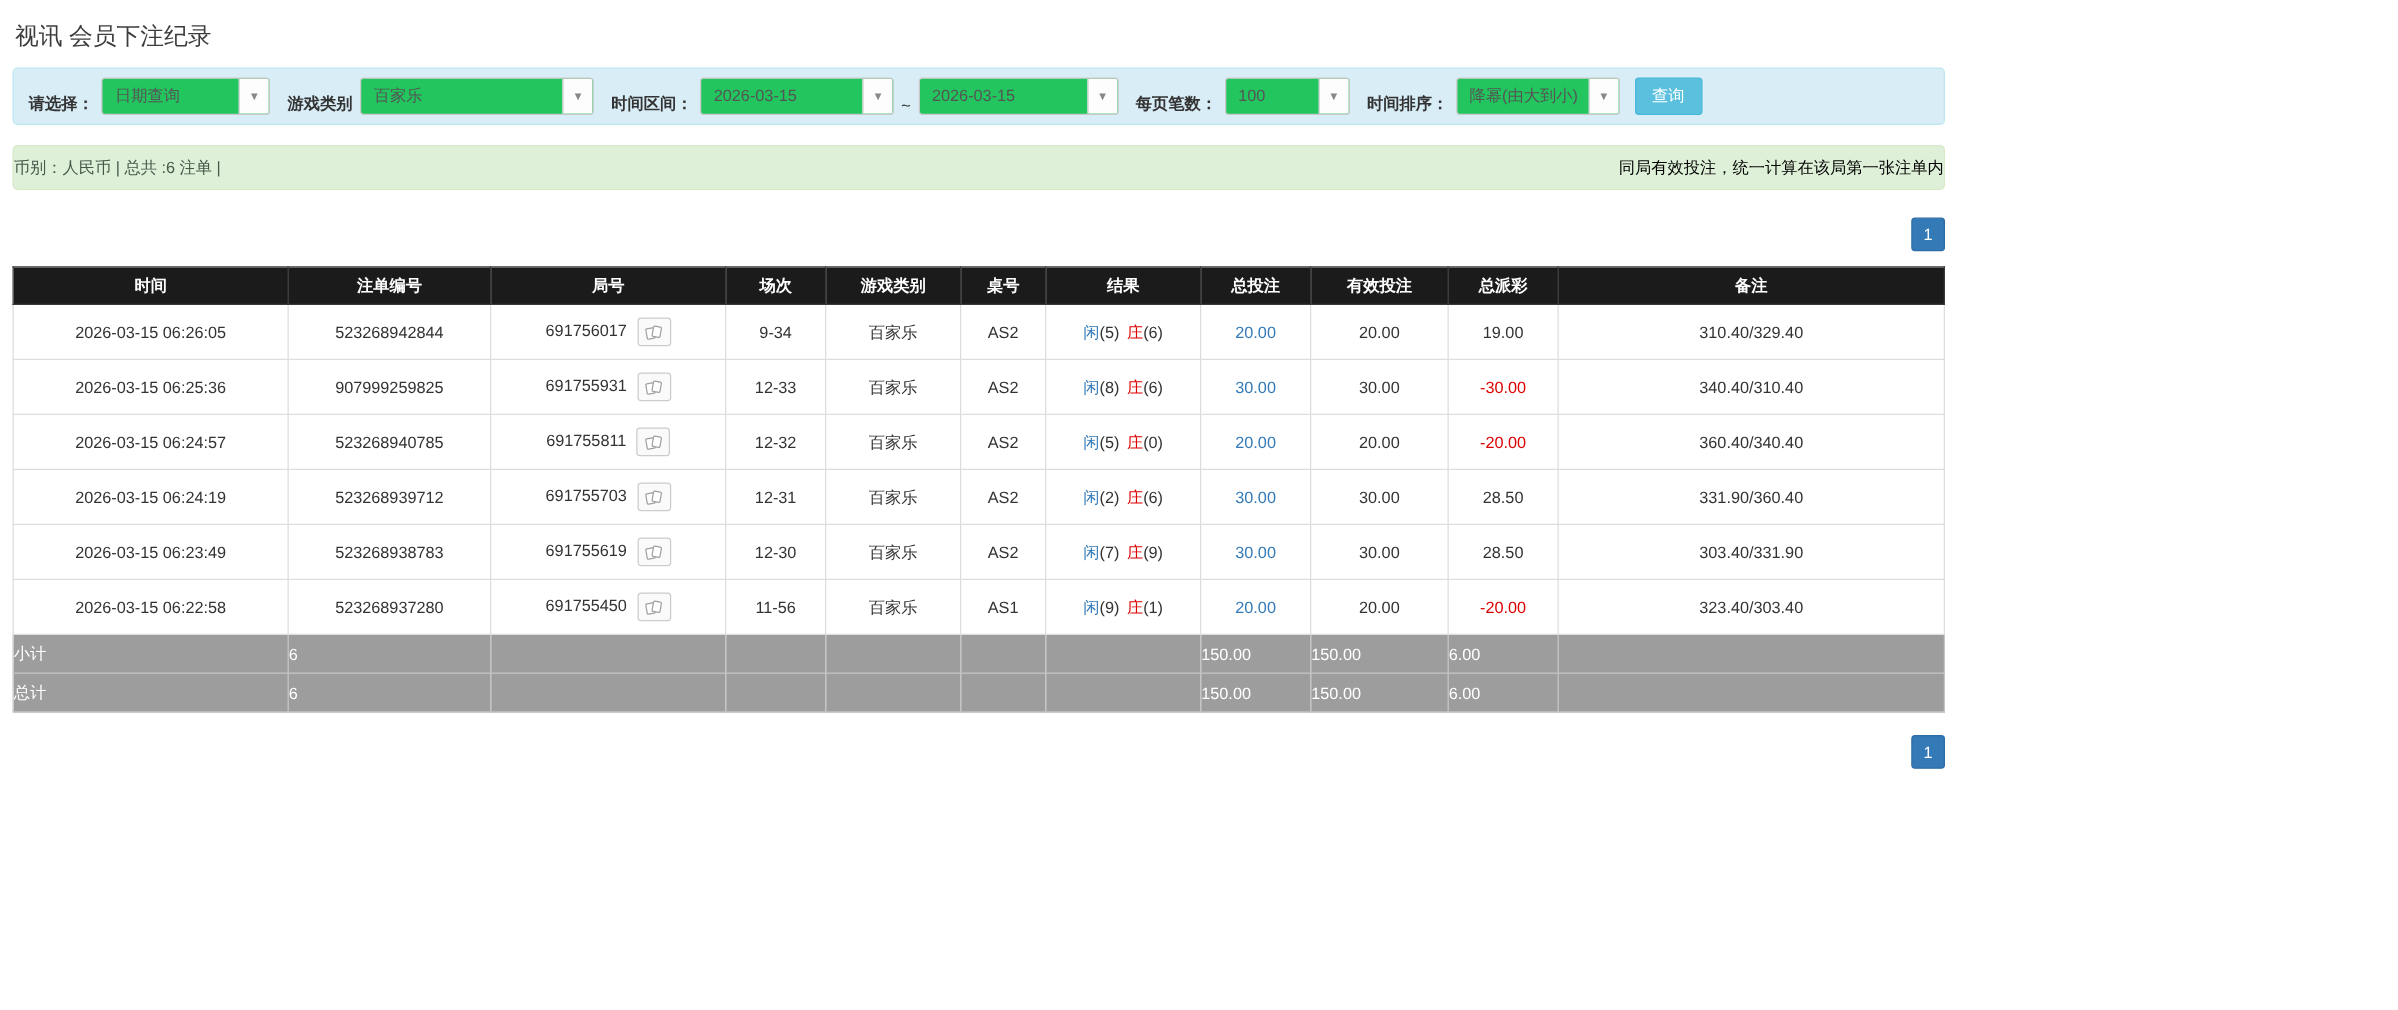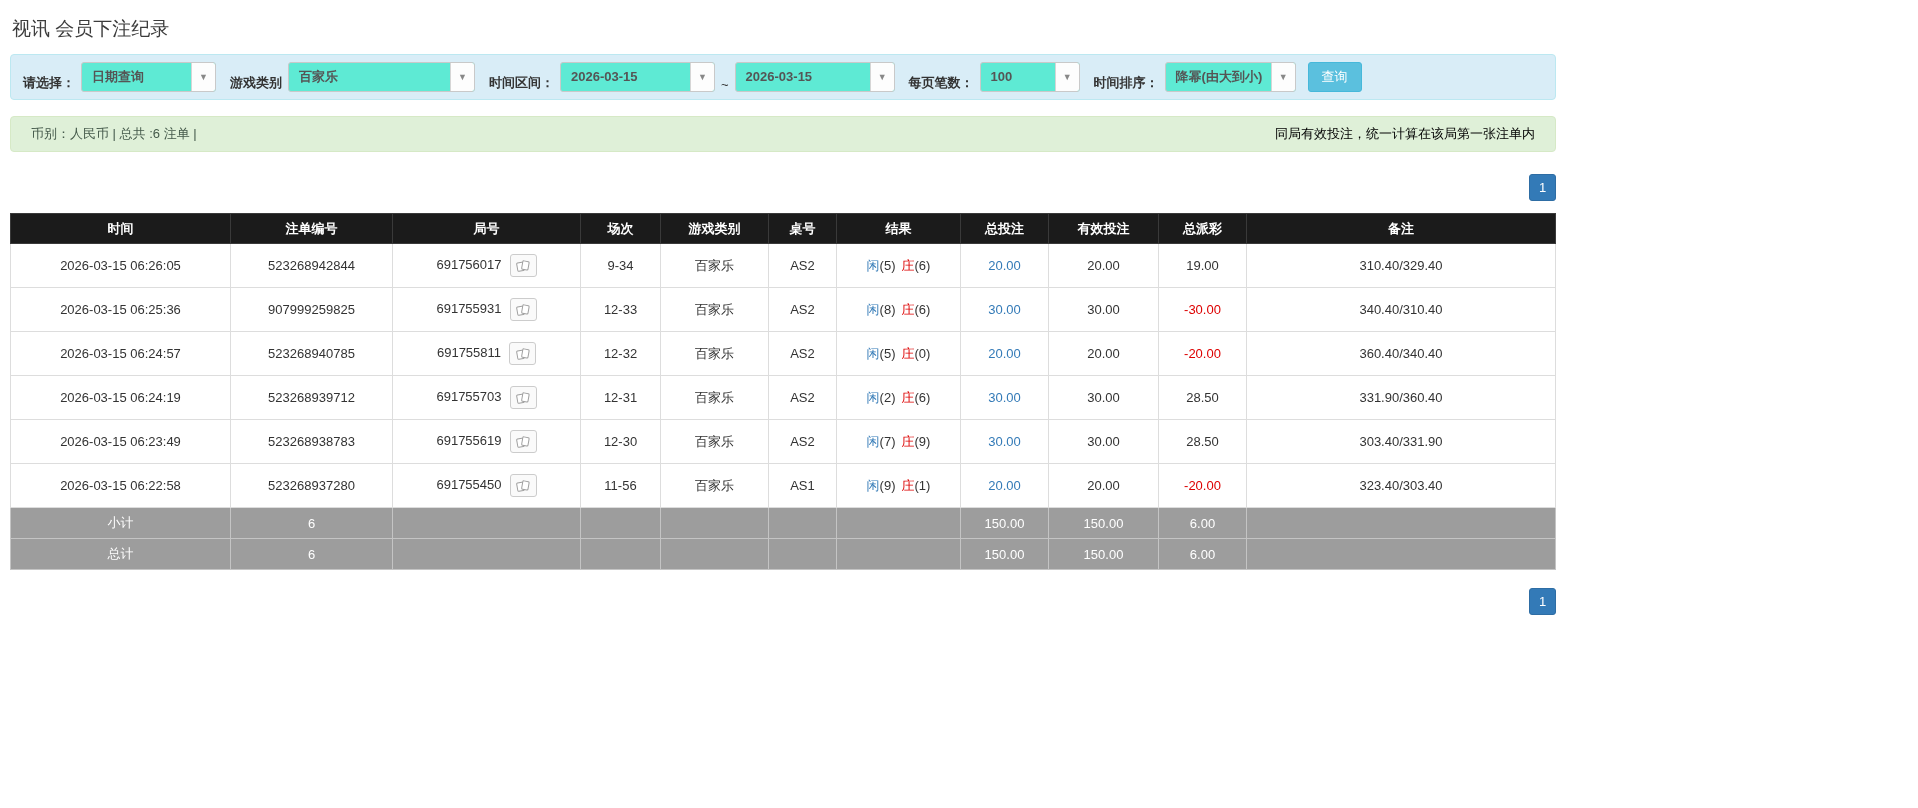--- a/index.html
+++ b/index.html
@@ -27,27 +27,26 @@
     padding: 7px 12px;
     display: flex;
     align-items: flex-end;
     white-space: nowrap;
   }
   .f-label { font-weight: bold; color: #333; margin: 0 6px 0 14px; }
   .f-label:first-child { margin-left: 0; }
   .combo {
     display: inline-flex;
     align-items: stretch;
-    background: #5eead4;
+    background: #22c55e;
     border: 1px solid #c9c9c9;
     border-radius: 3px;
     height: 30px;
     overflow: hidden;
     cursor: pointer;
-    font-weight: bold;
   }
   .combo-text {
     flex: 1;
     padding: 0 10px;
     line-height: 28px;
     color: #555;
     text-align: left;
     overflow: hidden;
   }
   .combo-caret {
@@ -79,21 +78,21 @@
     cursor: pointer;
     font-family: inherit;
   }
 
   
   .summary-bar {
     margin-top: 16px;
     background: #dff0d8;
     border: 1px solid #d6e9c6;
     border-radius: 4px;
-    padding: 8px 20px;
+    padding: 8px 0;
     display: flex;
     justify-content: space-between;
     align-items: center;
   }
   .summary-left { color: #44594a; }
   .summary-notice { color: #000000; }
 
   
   .pager { display: flex; justify-content: flex-end; margin: 22px 0 12px 0; }
   .pager-bottom { margin: 18px 0 24px 0; }
@@ -130,21 +129,20 @@
     text-align: center;
     color: #333;
     font-size: 13px;
     overflow: hidden;
   }
   tfoot td {
     background: #9d9d9d;
     border: 1px solid #c4c4c4;
     color: #fff;
     height: 31px;
-    text-align: center;
     font-size: 13px;
   }
   .res-player { color: #337ab7; }
   .res-banker { color: #dd0000; margin-left: 6px; }
   .res-score { color: #333; }
   .bet-link { color: #337ab7; text-decoration: none; cursor: pointer; }
   .payout-val.neg { color: #dd0000; }
   .round-icon-btn {
     width: 27px;
     height: 23px;

